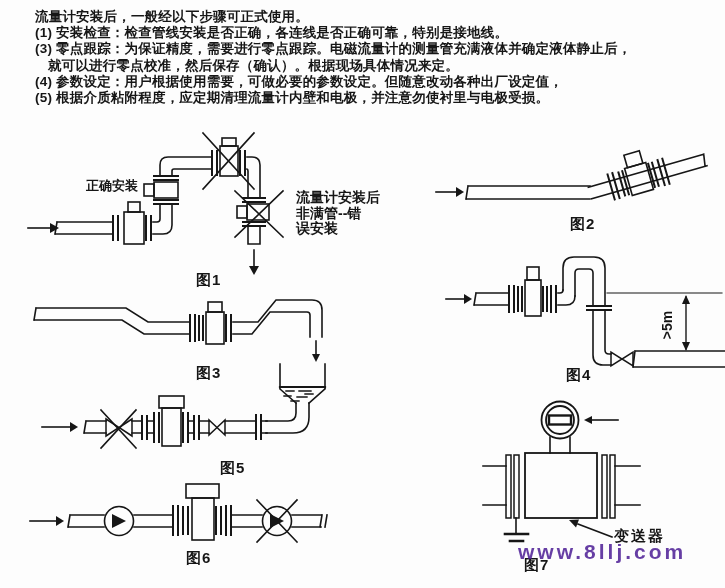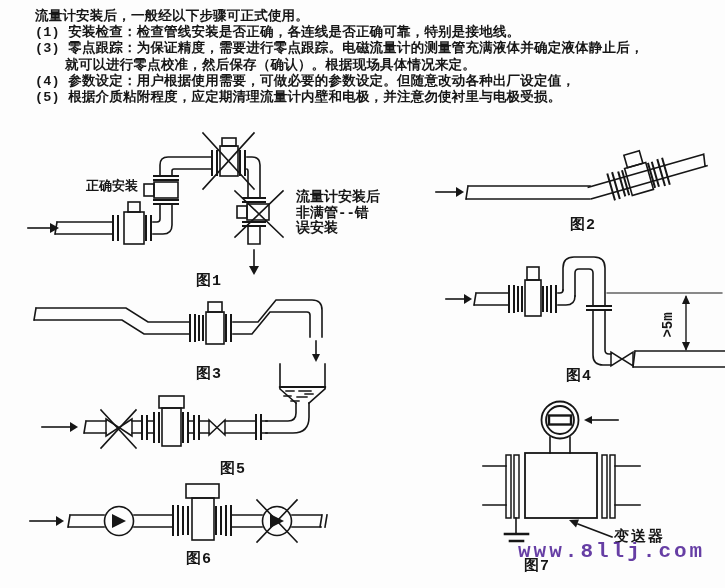--- a/index.html
+++ b/index.html
@@ -1,26 +1,26 @@
 <!DOCTYPE html>
 <html><head>
 <meta charset="utf-8">
 <style>
   html,body{margin:0;padding:0;background:#e8e8e8;}
   .page{
     position:relative;width:725px;height:588px;background:#fdfdfd;
-    font-family:Liberation Mono, monospace;color:#161616;
+    font-family:Liberation Sans, sans-serif;color:#161616;
     overflow:hidden;
   }
   .instructions{position:absolute;left:35px;top:9px;width:670px;}
   .instructions .line{
     font-size:13.5px;font-weight:bold;line-height:16.2px;
     letter-spacing:0.2px;white-space:nowrap;
   }
-  .instructions .indent{margin-left:30px;}
+  .instructions .indent{margin-left:13px;}
   svg{position:absolute;left:0;top:0;}
   .cap{
     position:absolute;font-size:15px;font-weight:bold;letter-spacing:1px;
   }
   .diag-label{position:absolute;font-size:13px;font-weight:bold;}
   .wrong-label{
     position:absolute;font-size:14px;font-weight:bold;line-height:15.5px;
     white-space:nowrap;
   }
   .transmitter{position:absolute;font-size:15px;font-weight:bold;letter-spacing:2px;}

